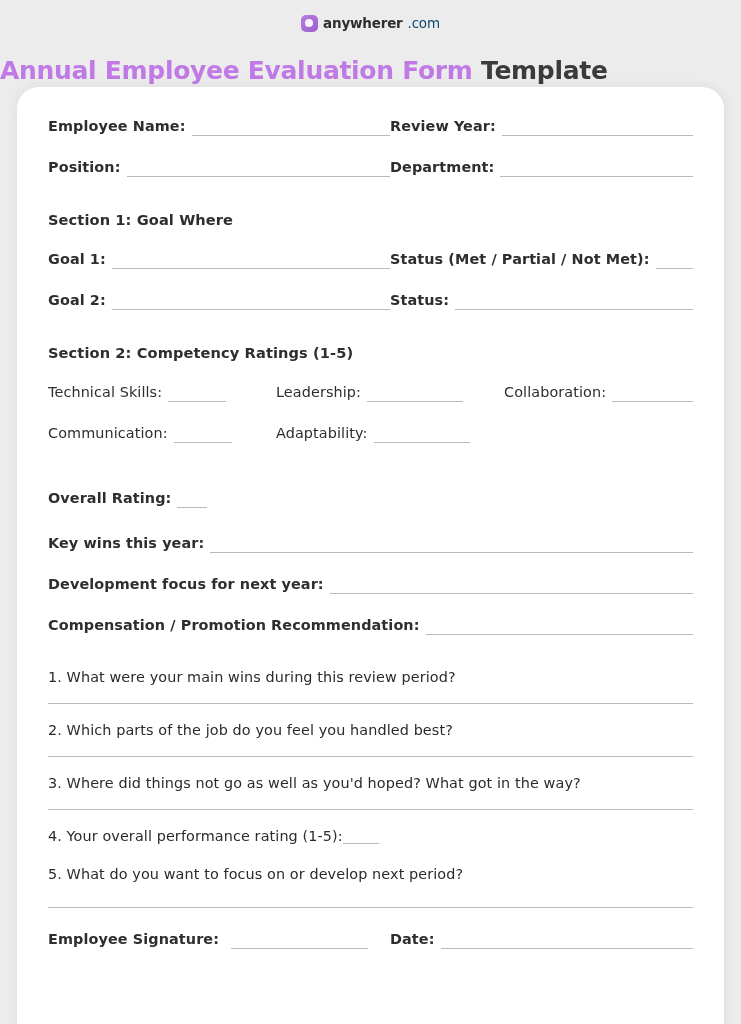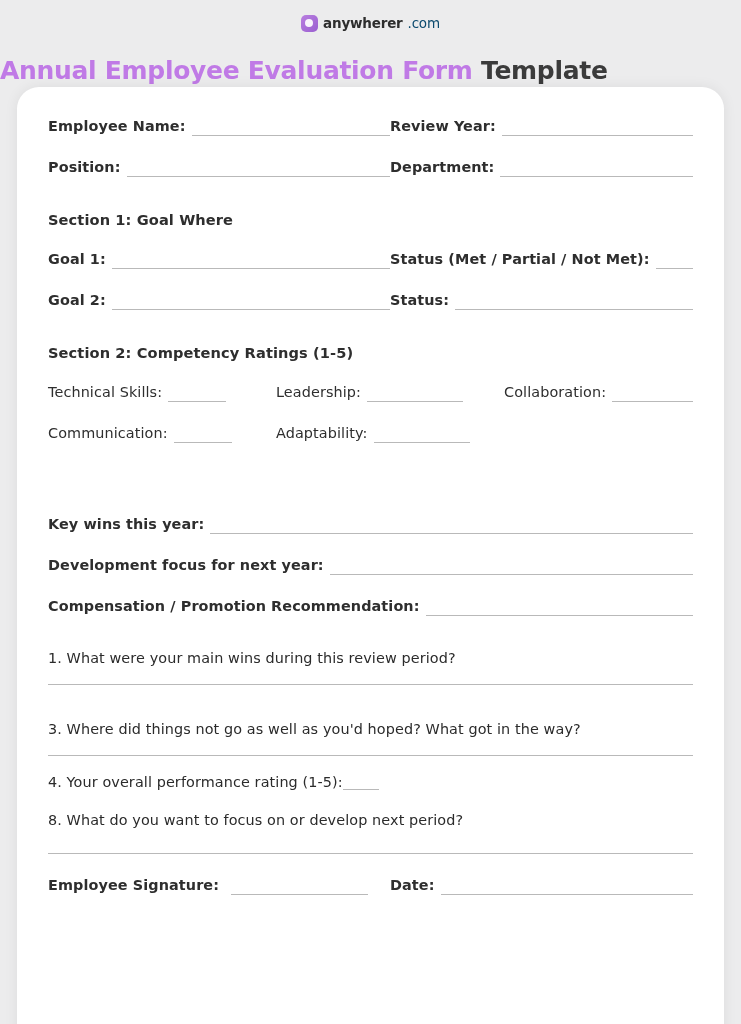--- a/index.html
+++ b/index.html
@@ -279,20 +279,24 @@
         <div class="field">
           <span class="lbl reg">Adaptability:</span>
           <span class="line mid"></span>
         </div>
       </div>
     </div>
 
     <div class="sp-34"></div>
     <div class="sp-12"></div>
 
+    <div class="field" style="width:250px;">
+      <span class="lbl">Overall Rating:</span>
+      <span class="line tiny"></span>
+    </div>
 
     <div class="sp-26"></div>
 
     <div class="field">
       <span class="lbl">Key wins this year:</span>
       <span class="line"></span>
     </div>
 
     <div class="sp-22"></div>
 
@@ -310,39 +314,43 @@
 
     <div class="sp-34"></div>
 
     <div class="q-block">
       <div class="qline">1. What were your main wins during this review period?</div>
       <div class="underline-full"></div>
     </div>
 
     <div class="sp-18"></div>
 
+    <div class="q-block">
+      <div class="qline">2. Which parts of the job do you feel you handled best?</div>
+      <div class="underline-full"></div>
+    </div>
 
     <div class="sp-18"></div>
 
     <div class="q-block">
       <div class="qline">3. Where did things not go as well as you'd hoped? What got in the way?</div>
       <div class="underline-full"></div>
     </div>
 
     <div class="sp-18"></div>
 
     <div class="q-inline">
       <span class="qline">4. Your overall performance rating (1-5):</span>
       <span class="line" style="flex:none;width:36px;"></span>
     </div>
 
     <div class="sp-22"></div>
 
     <div class="q-block">
-      <div class="qline">8. What do you want to focus on or develop next period?</div>
+      <div class="qline">5. What do you want to focus on or develop next period?</div>
       <div class="underline-full" style="height:26px;"></div>
     </div>
 
     <div class="sp-22"></div>
 
     <div class="row">
       <div class="col-left">
         <div class="field" style="width:320px;gap:12px;">
           <span class="lbl">Employee Signature:</span>
           <span class="line"></span>

